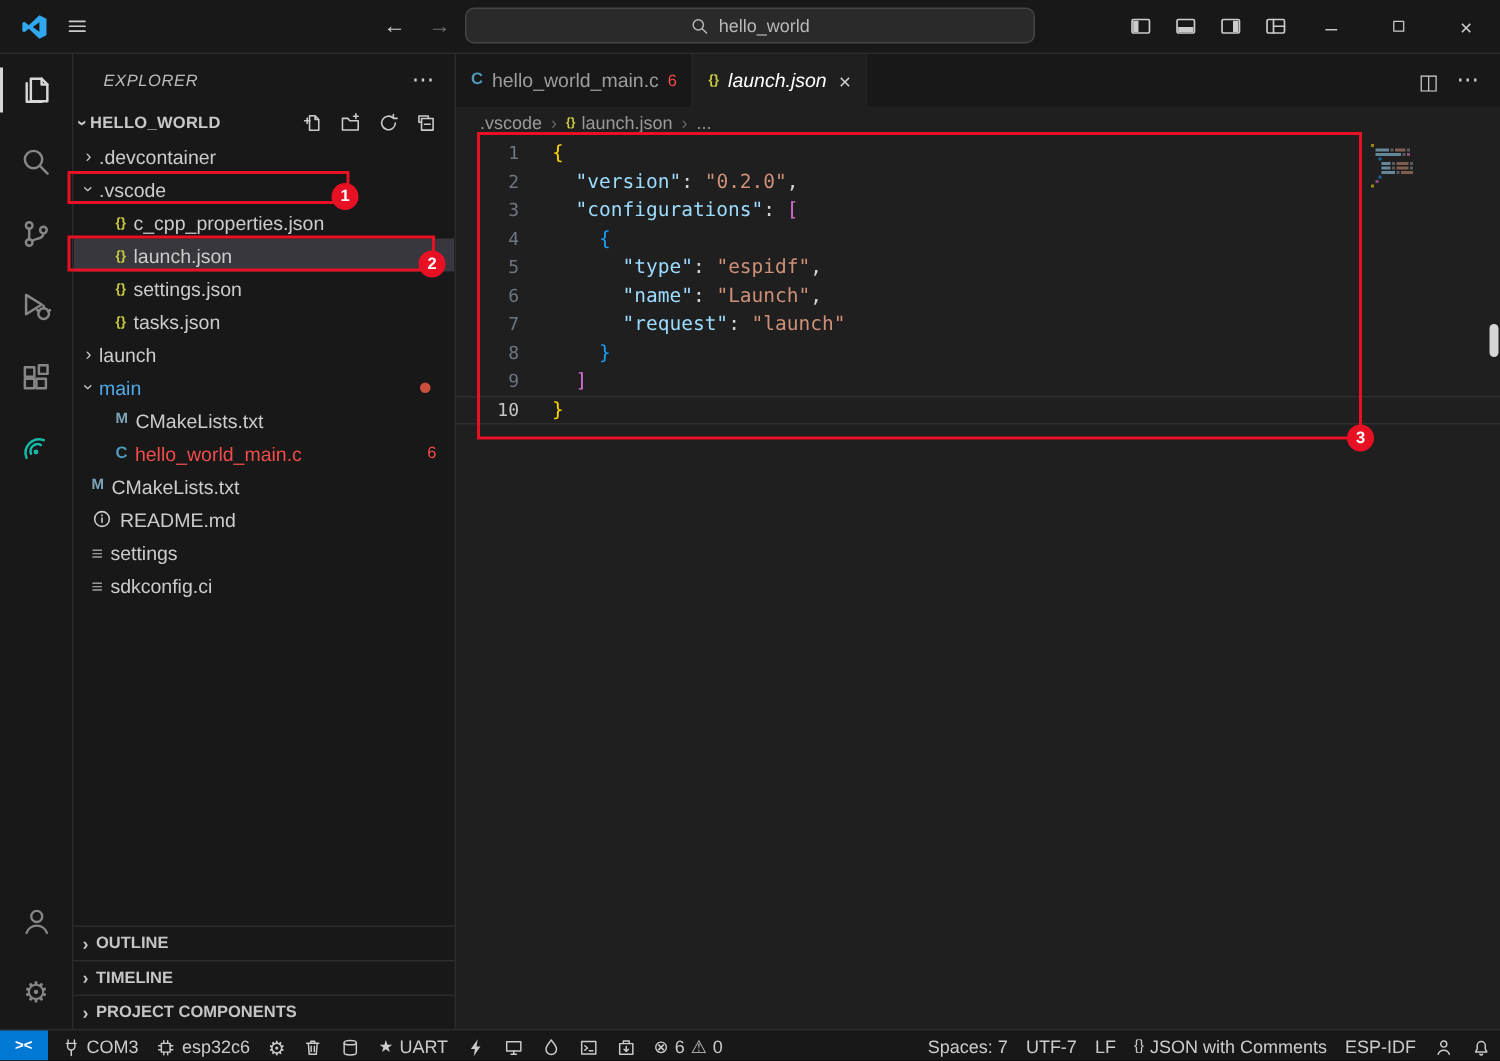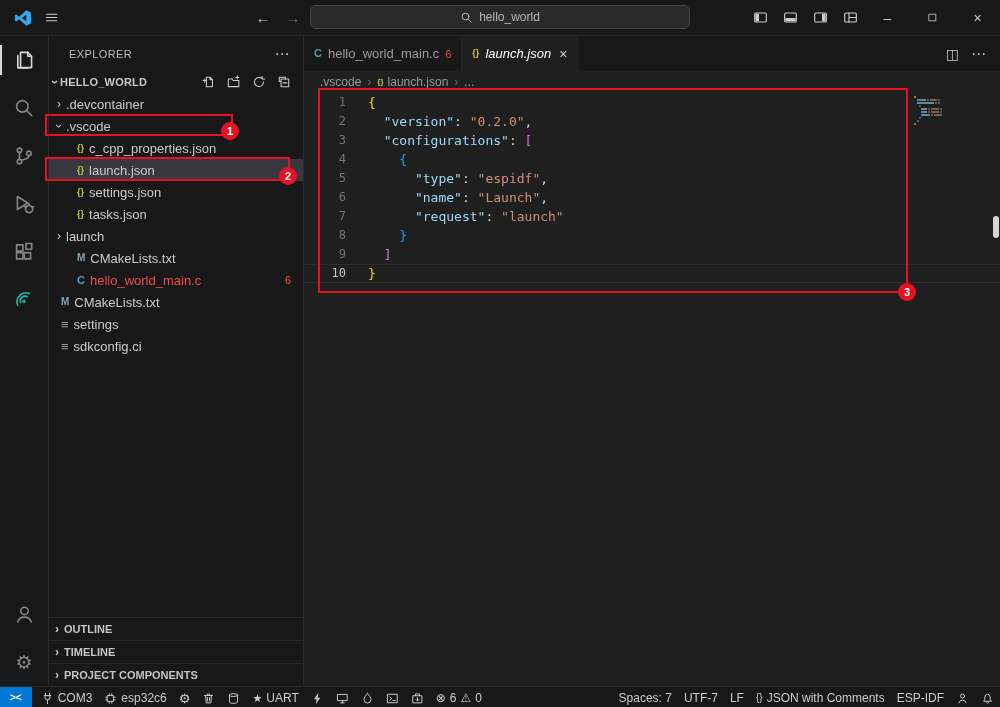--- a/index.html
+++ b/index.html
@@ -25,21 +25,21 @@
   #body{display:flex;height:650px;}
   #activitybar{width:48px;background:#181818;border-right:1px solid #2b2b2b;display:flex;flex-direction:column;}
   .abitem{height:48px;display:flex;align-items:center;justify-content:center;color:#868686;position:relative;cursor:pointer;}
   .abitem.active{color:#d7d7d7;}
   .abitem.active::before{content:"";position:absolute;left:0;top:9px;bottom:9px;width:2px;background:#d7d7d7;}
   .abspacer{flex:1;}
 
   
   #sidebar{width:255px;background:#181818;border-right:1px solid #2b2b2b;display:flex;flex-direction:column;font-size:13px;box-sizing:border-box;}
   #sbh{height:35px;display:flex;align-items:center;padding:0 10px 0 20px;flex:none;}
-  #sbh-title{font-size:11px;color:#bcbcbc;flex:1;letter-spacing:.4px;}
+  #sbh-title{font-size:11px;color:#bcbcbc;flex:1;letter-spacing:.4px;font-style:italic;}
   .sbh-more{width:22px;height:22px;display:flex;align-items:center;justify-content:center;color:#cccccc;border-radius:4px;}
   #wsrow{height:22px;display:flex;align-items:center;font-weight:bold;font-size:11px;color:#c8c8c8;padding-left:4px;gap:3px;flex:none;}
   #wsname{flex:1;letter-spacing:.2px;}
   #wstools{display:flex;gap:7px;padding-right:10px;color:#cccccc;}
   .wtool{width:18px;height:18px;display:flex;align-items:center;justify-content:center;border-radius:4px;}
   #tree{flex:1;overflow:hidden;}
   .trow{height:22px;display:flex;align-items:center;gap:5px;color:#cccccc;cursor:pointer;}
   .trow.selected{background:var(--sel,#37373d);}
   .tlbl{font-size:13px;white-space:nowrap;}
   .ti.open{transform:rotate(90deg);}
@@ -287,32 +287,44 @@
             <span class="tlbl">settings.json</span>
           </div>
           <div class="trow" style="padding-left: 28px;">
             <span class="ti" style="font-size: 9px; font-weight: 700; color: var(--json-ic);">{}</span>
             <span class="tlbl">tasks.json</span>
           </div>
           <div class="trow" style="padding-left: 8px;">
             <span class="ti" style="font-size: 12px;">›</span>
             <span class="tlbl">launch</span>
           </div>
+          <div class="trow" style="padding-left: 8px;">
+            <span class="ti open" style="font-size: 12px;">›</span>
+            <span class="tlbl" style="color: rgb(79, 168, 232);">main</span>
+            <span class="fdot" style="background: rgb(204, 78, 61);"></span>
+          </div>
           <div class="trow" style="padding-left: 28px;">
             <span class="ti" style="font-size: 10px; font-weight: 700; color: rgb(124, 165, 184);">M</span>
             <span class="tlbl">CMakeLists.txt</span>
           </div>
           <div class="trow" style="padding-left: 28px;">
             <span class="ti" style="font-size: 11px; font-weight: 700; color: var(--c-ic);">C</span>
             <span class="tlbl" style="color: rgb(241, 76, 76);">hello_world_main.c</span>
             <span class="badge">6</span>
           </div>
           <div class="trow" style="padding-left: 12px;">
             <span class="ti" style="font-size: 10px; font-weight: 700; color: rgb(124, 165, 184);">M</span>
             <span class="tlbl">CMakeLists.txt</span>
+          </div>
+          <div class="trow" style="padding-left: 12px;">
+            <svg viewBox="0 0 16 16" class="svgi" width="14" height="14">
+              <circle cx="8" cy="8" r="5.6"></circle>
+              <path d="M8 7.3v3.2M8 5v.5"></path>
+            </svg>
+            <span class="tlbl">README.md</span>
           </div>
           <div class="trow" style="padding-left: 12px;">
             <span class="ti" style="font-size: 13px; color: rgb(154, 154, 154);">≡</span>
             <span class="tlbl">settings</span>
           </div>
           <div class="trow" style="padding-left: 12px;">
             <span class="ti" style="font-size: 13px; color: rgb(154, 154, 154);">≡</span>
             <span class="tlbl">sdkconfig.ci</span>
           </div>
         </div>

